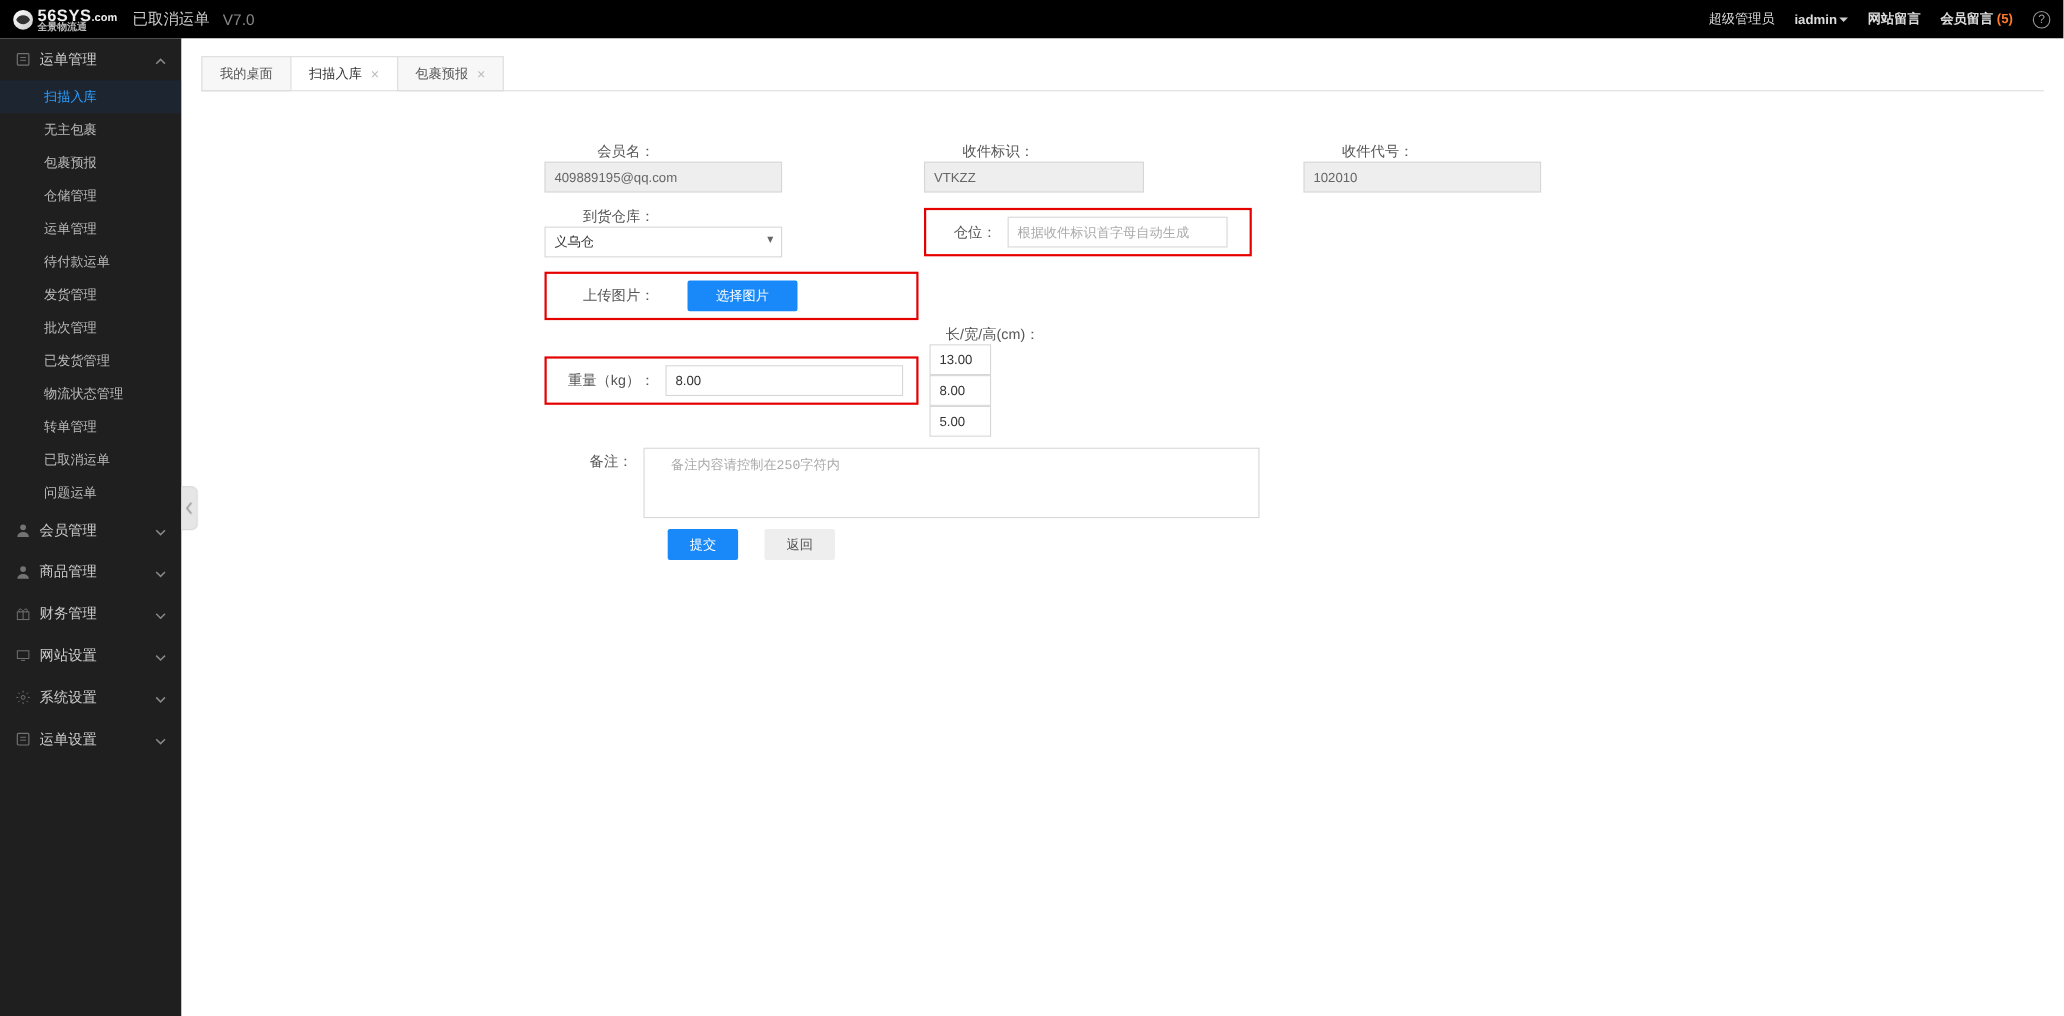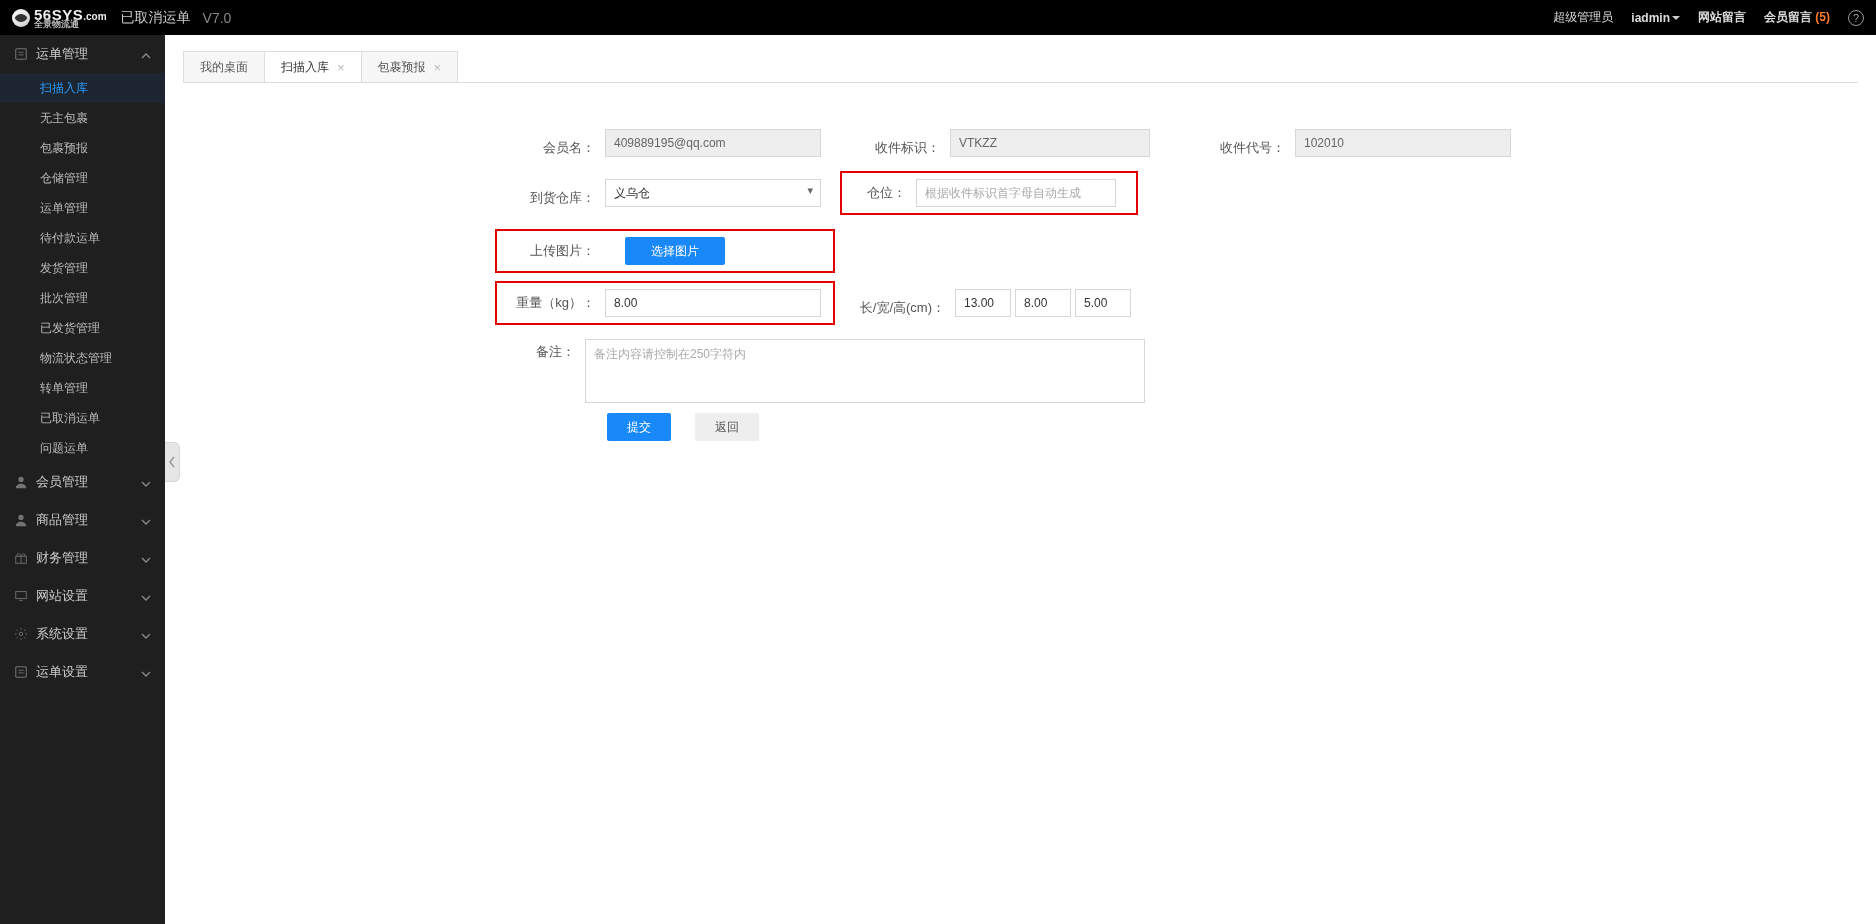--- a/index.html
+++ b/index.html
@@ -109,35 +109,35 @@
     }
     .input[readonly],.input.readonly { background:#eee; color:#666;}
     .input-216 { width:216px;}
     .input-200 { width:200px;}
     .select { width:216px; appearance:none; background:#fff; position:relative;}
     .select-wrap { position:relative; display:inline-block;}
     .select-wrap::after {
       content:"▾"; position:absolute; right:8px; top:5px; color:#666; font-size:11px; pointer-events:none;
     }
     .dim-input { width:56px; margin-right:4px;}
-    .textarea { width:560px; height:64px; padding:6px 8px; resize:none;}
+    .textarea { width:560px; height:64px; padding:6px 24px; resize:none;font-family:Liberation Mono, monospace;}
 
     .btn {
       height:28px; padding:0 20px; border:none; font-size:12px; cursor:pointer;
       border-radius:2px;
     }
     .btn-primary { background:#1989fa; color:#fff;}
     .btn-default { background:#eee; color:#555;}
 
     .highlight-box {
       border:2px solid #e50000;
       padding: 6px 4px;
       margin: 4px 0;
     }
-    .cell { display:flex; align-items:flex-end; min-height:28px;}
+    .cell { display:flex; align-items:flex-start; min-height:28px;flex-direction:column;}
     .cell .field-label{ width: 110px;}
     .btn-row { padding-left: 112px; display:flex; gap:24px; margin-top:8px;align-items:center;}
 
     
     .form-outer { margin-left: 300px; max-width: 1050px;}
 
     ::placeholder { color:#aaa;}
   </style>
 </head>
 <body>

